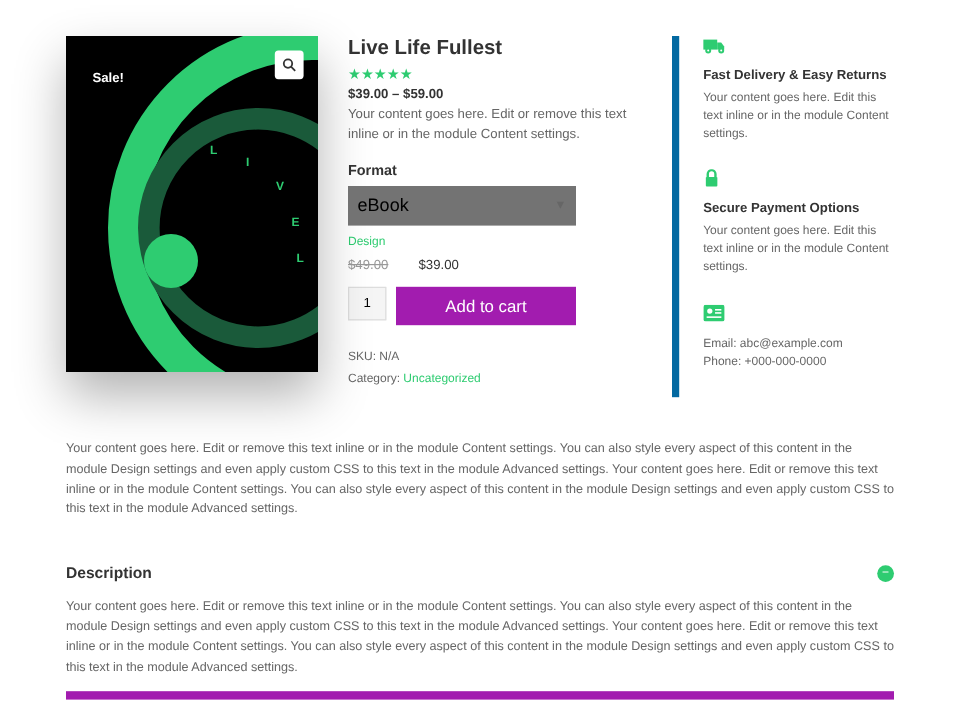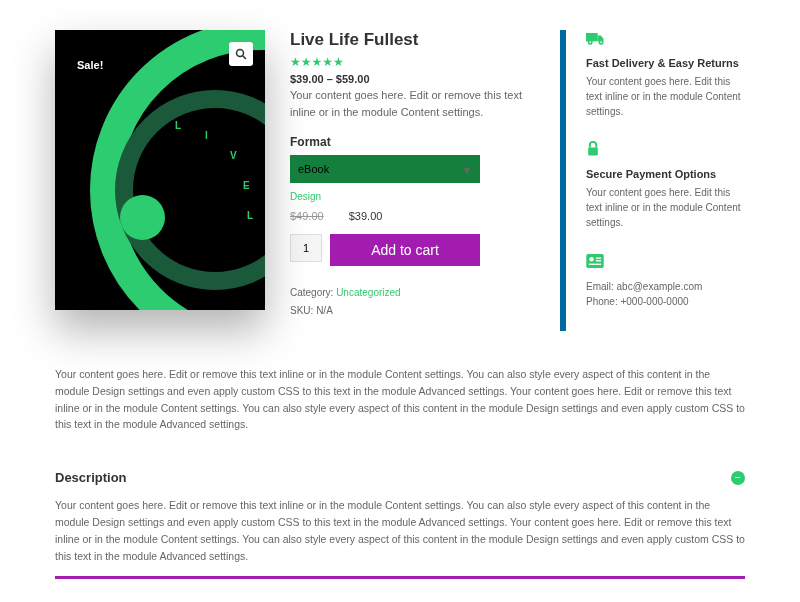--- a/index.html
+++ b/index.html
@@ -14,38 +14,38 @@
 .dot{position:absolute;width:45px;height:45px;border-radius:50%;background:#2ecc71;top:165px;left:65px}
 .product-image{overflow:hidden}
 .letter{position:absolute;color:#2ecc71;font-size:10px;font-weight:bold}
 .l1{top:90px;left:120px}.l2{top:100px;left:150px}.l3{top:120px;left:175px}.l4{top:150px;left:188px}.l5{top:180px;left:192px}
 .details{flex:1;min-width:0}
 .title{font-size:17px;font-weight:bold;margin-bottom:5px}
 .stars{color:#2ecc71;font-size:12px;margin-bottom:4px}
 .price{font-size:11px;font-weight:bold;margin-bottom:2px}
 .desc{font-size:11px;color:#666;margin-bottom:15px;line-height:1.5}
 .format-label{font-weight:bold;font-size:12px;margin-bottom:6px}
-.select{width:190px;padding:8px;background:#15803d;border:none;font-size:11px;margin-bottom:8px;appearance:none;-webkit-appearance:none}
+.select{width:190px;padding:8px;background:#737373;border:none;font-size:15px;margin-bottom:8px;appearance:none;-webkit-appearance:none}
 .select-wrap{position:relative;width:190px}
 .select-wrap::after{content:"▾";position:absolute;right:10px;top:8px;color:#666;pointer-events:none}
 .clear{color:#2ecc71;font-size:10px;margin-bottom:8px;cursor:pointer}
 .price-row{font-size:11px;margin-bottom:12px}
 .strike{text-decoration:line-through;color:#999;margin-right:22px}
 .cart-row{display:flex;gap:8px;margin-bottom:18px}
 .qty{width:32px;height:28px;text-align:center;border:1px solid #ddd;background:#f5f5f5;font-size:11px}
 .addcart{flex:1;max-width:150px;background:#a21caf;color:#fff;border:none;padding:8px;font-size:14px;cursor:pointer}
 .meta{font-size:10px;color:#666;line-height:1.8}
 .meta a{color:#2ecc71;text-decoration:none}
 .sidebar{width:185px;border-left:6px solid #0369a1;padding-left:20px}
 .side-item{margin-bottom:22px}
 .side-icon{color:#2ecc71;font-size:18px;margin-bottom:6px}
 .side-title{font-size:11px;font-weight:bold;margin-bottom:5px}
 .side-text{font-size:10px;color:#666;line-height:1.5}
 .longtext{font-size:10.5px;color:#666;line-height:1.6;margin-bottom:25px}
-.accordion{border-bottom:3px solid #a21caf}
+.accordion{border-bottom:7px solid #a21caf}
 .acc-header{display:flex;justify-content:space-between;align-items:center;padding:12px 0;cursor:pointer}
 .acc-title{font-size:13px;font-weight:bold}
 .acc-toggle{width:14px;height:14px;border-radius:50%;background:#2ecc71;color:#fff;display:flex;align-items:center;justify-content:center;font-size:10px;line-height:1}
 .acc-body{font-size:10.5px;color:#666;line-height:1.6;padding-bottom:12px}
 </style>
 </head>
 <body>
 
 <div class="container">
   <div class="top">
@@ -81,22 +81,22 @@
       <div class="clear">Design</div>
       <div class="price-row">
         <span class="strike">$49.00</span>
         <span>$39.00</span>
       </div>
       <div class="cart-row">
         <input class="qty" value="1" style="">
         <button class="addcart">Add to cart</button>
       </div>
       <div class="meta">
+        <div><span>SKU:</span> <span>N/A</span></div>
         <div><span>Category:</span> <a href="#">Uncategorized</a></div>
-        <div><span>SKU:</span> <span>N/A</span></div>
       </div>
     </div>
 
     <div class="sidebar">
       <div class="side-item">
         <div class="side-icon">
           <svg width="20" height="16" viewBox="0 0 24 18" fill="#2ecc71">
               <rect x="0" y="3" width="14" height="10"></rect>
               <path d="M14 6h4l3 4v3h-7z"></path>
               <circle cx="5" cy="14" r="2" fill="#fff" stroke="#2ecc71" stroke-width="2"></circle>

